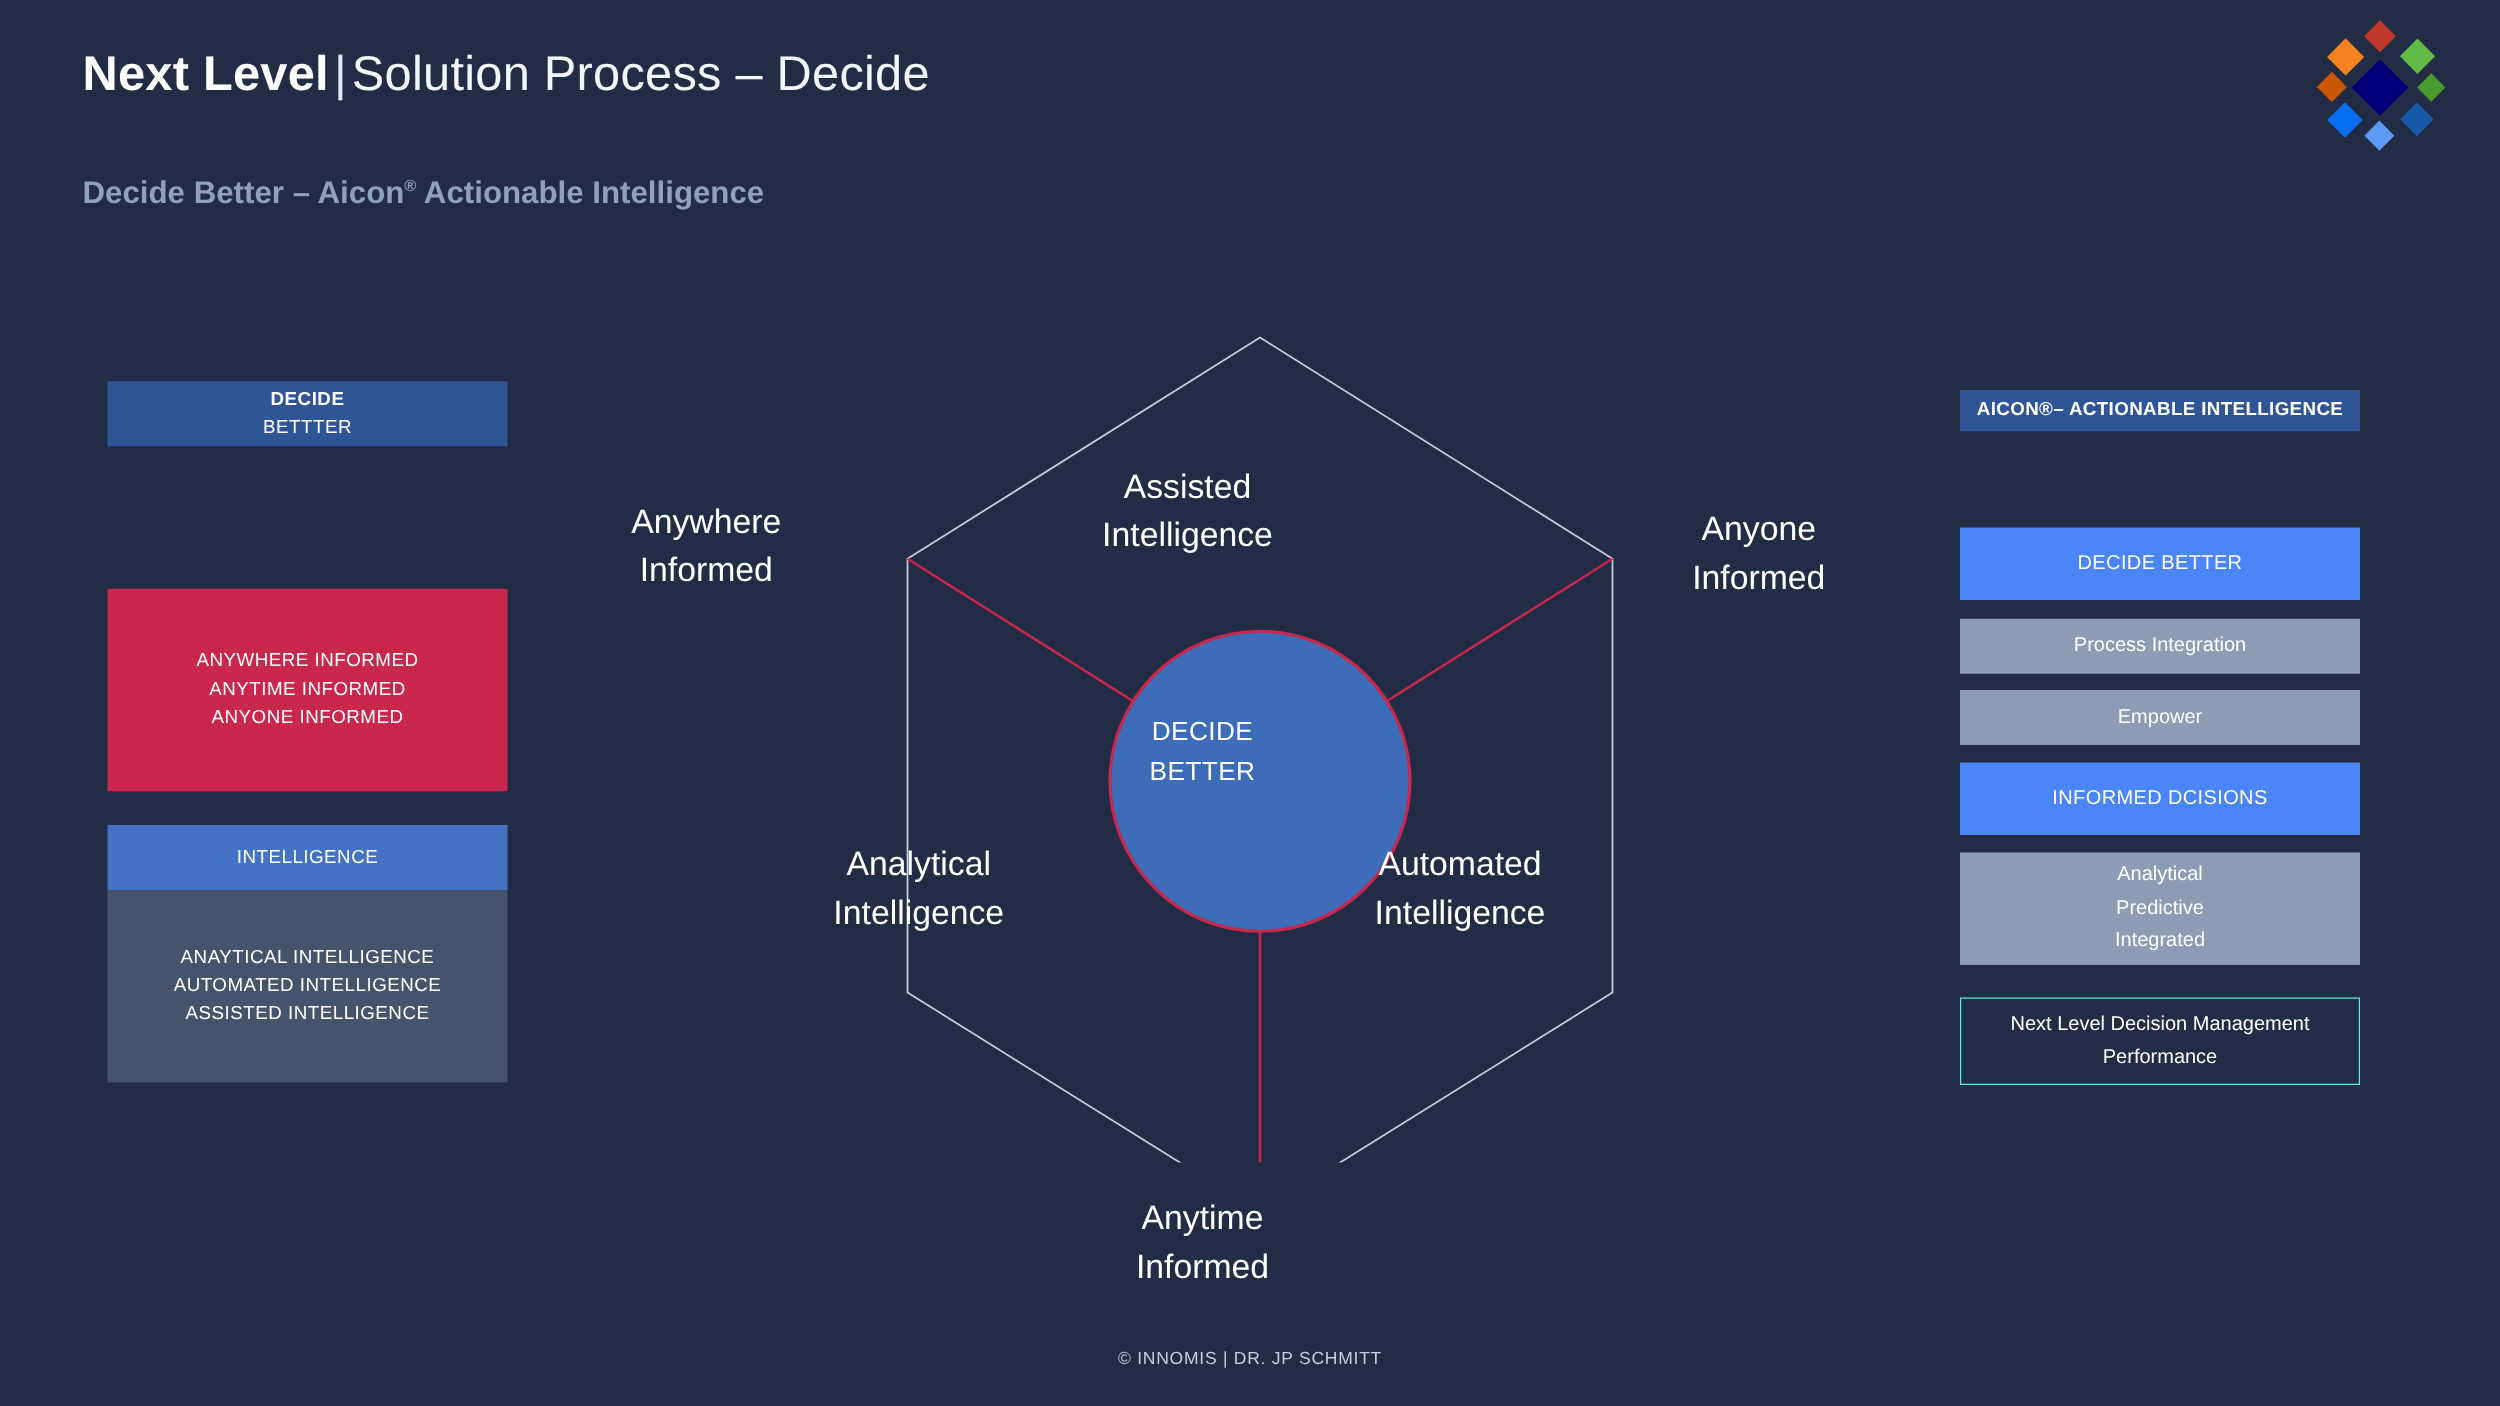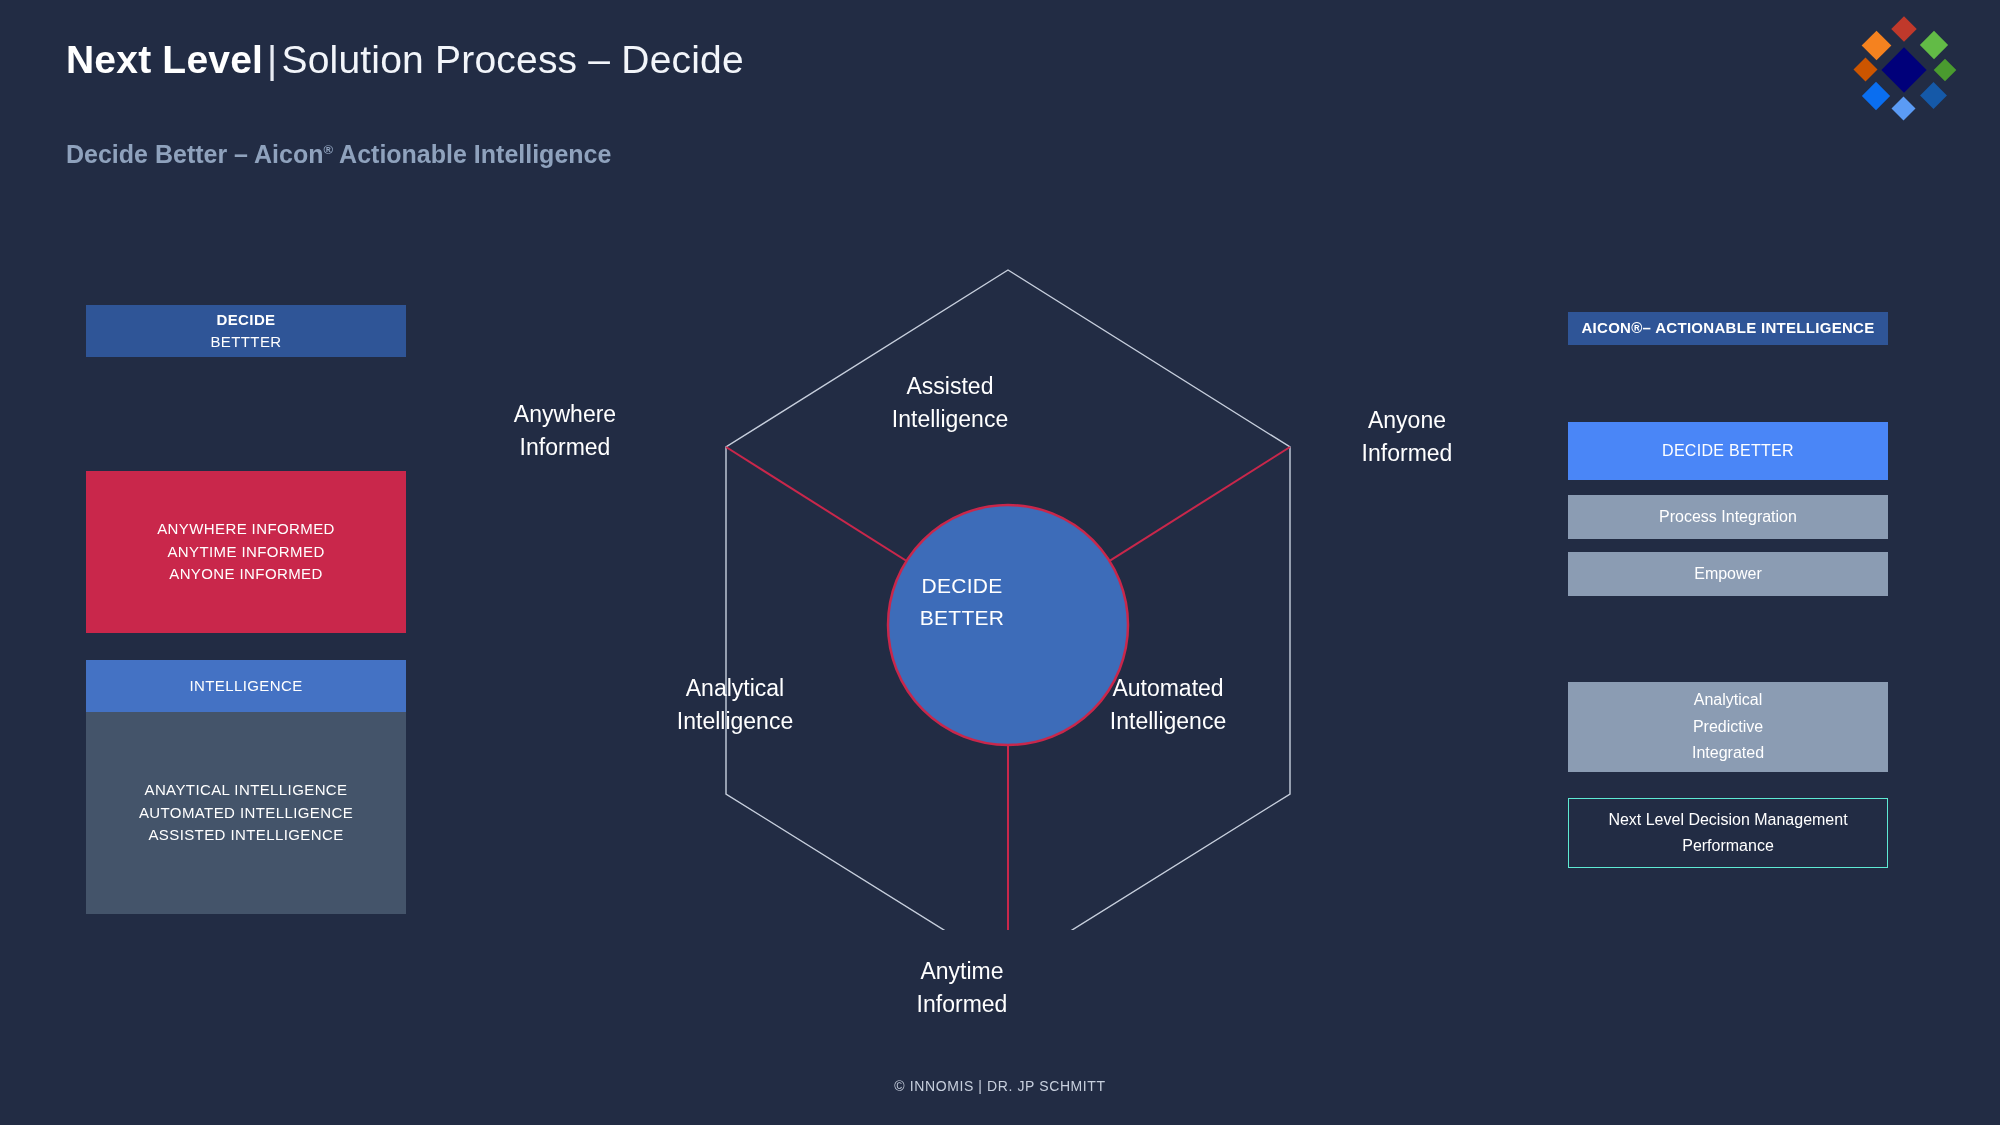--- a/index.html
+++ b/index.html
@@ -91,21 +91,21 @@
     font-size: 15px;
     letter-spacing: .4px;
   }
   .box-intelligence-head {
     top: 660px; height: 52px;
     background: #4472c4;
     font-size: 15px;
     letter-spacing: .4px;
   }
   .box-intelligence-body {
-    top: 712px; height: 202px;
+    top: 712px; height: 154px;
     background: #44546a;
     font-size: 15px;
     letter-spacing: .4px;
   }
 
   
   .rc { left: 1568px; width: 320px; }
 
   .box-aicon-head {
     top: 312px; height: 33px;
@@ -156,21 +156,21 @@
     left: 640px;
     top: 240px;
     width: 720px;
     height: 690px;
   }
   .diagram svg { display: block; width: 100%; height: 100%; }
 
   .dlabel {
     position: absolute;
     text-align: center;
-    font-size: 23px;
+    font-size: 27px;
     font-weight: 400;
     line-height: 1.45;
     color: #ffffff;
     white-space: nowrap;
   }
   .dlabel span { display: block; }
 
   .lbl-assisted   { left: 840px; top: 370px; width: 220px; }
   .lbl-analytical { left: 635px; top: 672px; width: 200px; }
   .lbl-automated  { left: 1068px; top: 672px; width: 200px; }
@@ -258,20 +258,23 @@
 
   <div class="box rc box-decide-better-2">
     <span>DECIDE BETTER</span>
   </div>
   <div class="box rc box-process-integration">
     <span>Process Integration</span>
   </div>
   <div class="box rc box-empower">
     <span>Empower</span>
   </div>
+  <div class="box rc box-informed-decisions">
+    <span>INFORMED DCISIONS</span>
+  </div>
 
   <div class="box rc box-apI">
     <span>Analytical</span>
     <span>Predictive</span>
     <span>Integrated</span>
   </div>
 
   <div class="box rc box-nldm">
     <span>Next Level Decision Management</span>
     <span>Performance</span>

